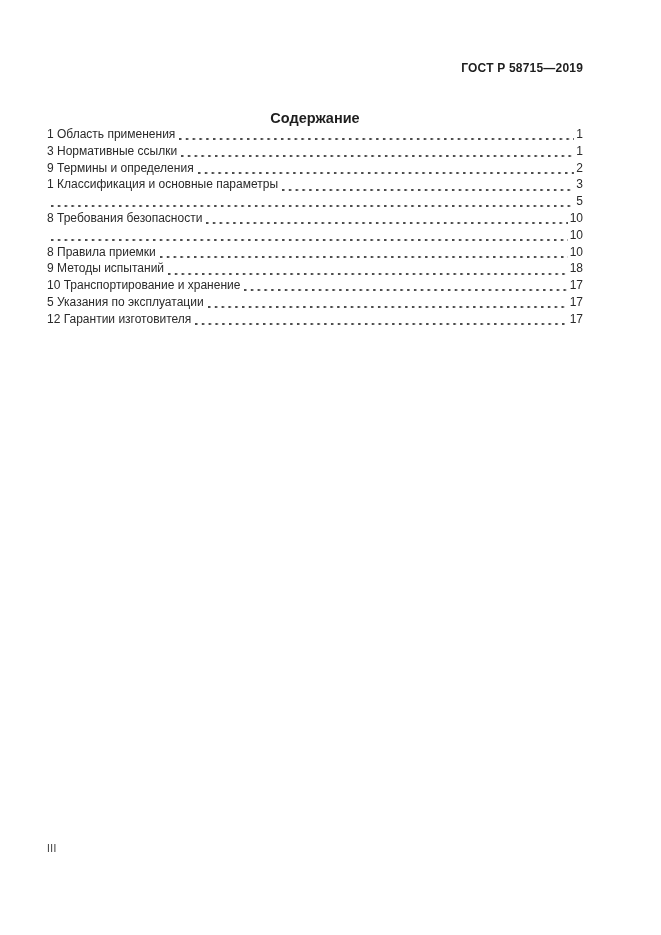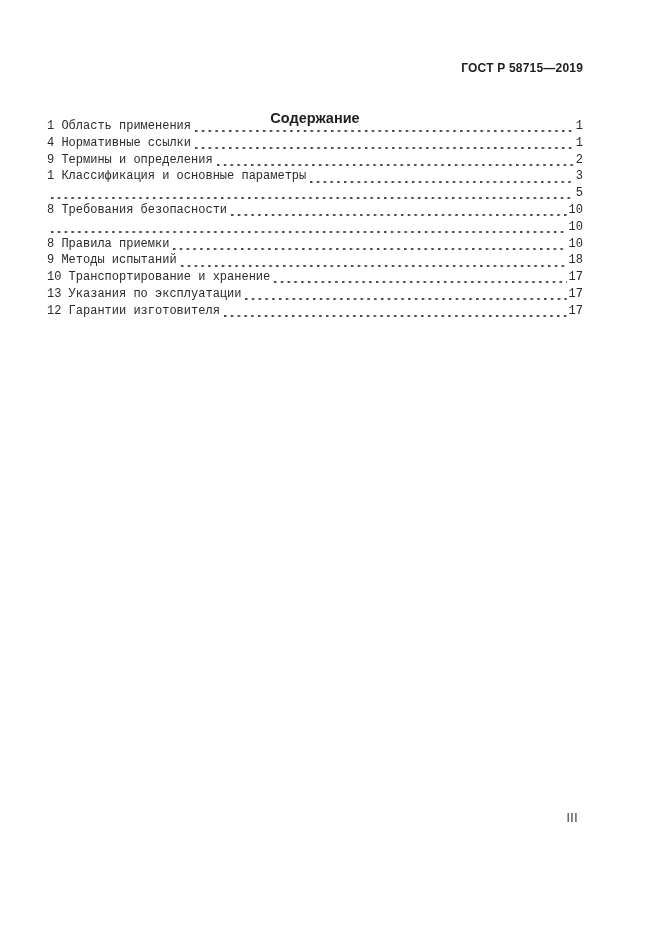--- a/index.html
+++ b/index.html
@@ -38,24 +38,23 @@
     left: 47px;
     width: 536px;
     text-align: center;
     font-size: 14.5px;
     font-weight: 700;
     color: #1e1e1e;
     margin-top: 20px;
   }
   .toc {
     position: absolute;
-    top: 119px;
+    top: 127px;
     left: 47px;
     width: 536px;
-    font-family: Liberation Mono, monospace;
   }
   .toc-row {
     display: flex;
     align-items: baseline;
     height: 16.8px;
     font-size: 12px;
     color: #2a2a2a;
     white-space: nowrap;
   }
   .toc-label {
@@ -70,25 +69,25 @@
     background-image: radial-gradient(circle at 1.3px 50%, #4a4a4a 1.05px, rgba(0,0,0,0) 1.45px);
     background-size: 6.8px 4px;
     background-repeat: repeat-x;
     background-position: left 50%;
   }
   .toc-page {
     flex: 0 0 auto;
   }
   .footer-page-num {
     position: absolute;
-    top: 811px;
+    top: 843px;
     left: 47px;
     width: 531px;
-    text-align: right;
-    font-size: 12px;
+    text-align: left;
+    font-size: 10px;
     color: #333333;
     letter-spacing: 0.5px;
   }
 </style>
 </head>
 <body>
 
 <div class="page">
 
   <div class="doc-header">ГОСТ Р 58715—2019</div>
@@ -96,21 +95,21 @@
   <div class="doc-title">Содержание</div>
 
   <div class="toc">
   <div class="toc-row">
     <span class="toc-label">1 Область применения</span>
     <span class="toc-leader"></span>
     <span class="toc-page">1</span>
   </div>
 
   <div class="toc-row">
-    <span class="toc-label">4 Нормативные ссылки</span>
+    <span class="toc-label">3 Нормативные ссылки</span>
     <span class="toc-leader"></span>
     <span class="toc-page">1</span>
   </div>
 
   <div class="toc-row">
     <span class="toc-label">9 Термины и определения</span>
     <span class="toc-leader"></span>
     <span class="toc-page">2</span>
   </div>
 
@@ -148,21 +147,21 @@
     <span class="toc-page">18</span>
   </div>
 
   <div class="toc-row">
     <span class="toc-label">10 Транспортирование и хранение</span>
     <span class="toc-leader"></span>
     <span class="toc-page">17</span>
   </div>
 
   <div class="toc-row">
-    <span class="toc-label">13 Указания по эксплуатации</span>
+    <span class="toc-label">5 Указания по эксплуатации</span>
     <span class="toc-leader"></span>
     <span class="toc-page">17</span>
   </div>
 
   <div class="toc-row">
     <span class="toc-label">12 Гарантии изготовителя</span>
     <span class="toc-leader"></span>
     <span class="toc-page">17</span>
   </div>
 

